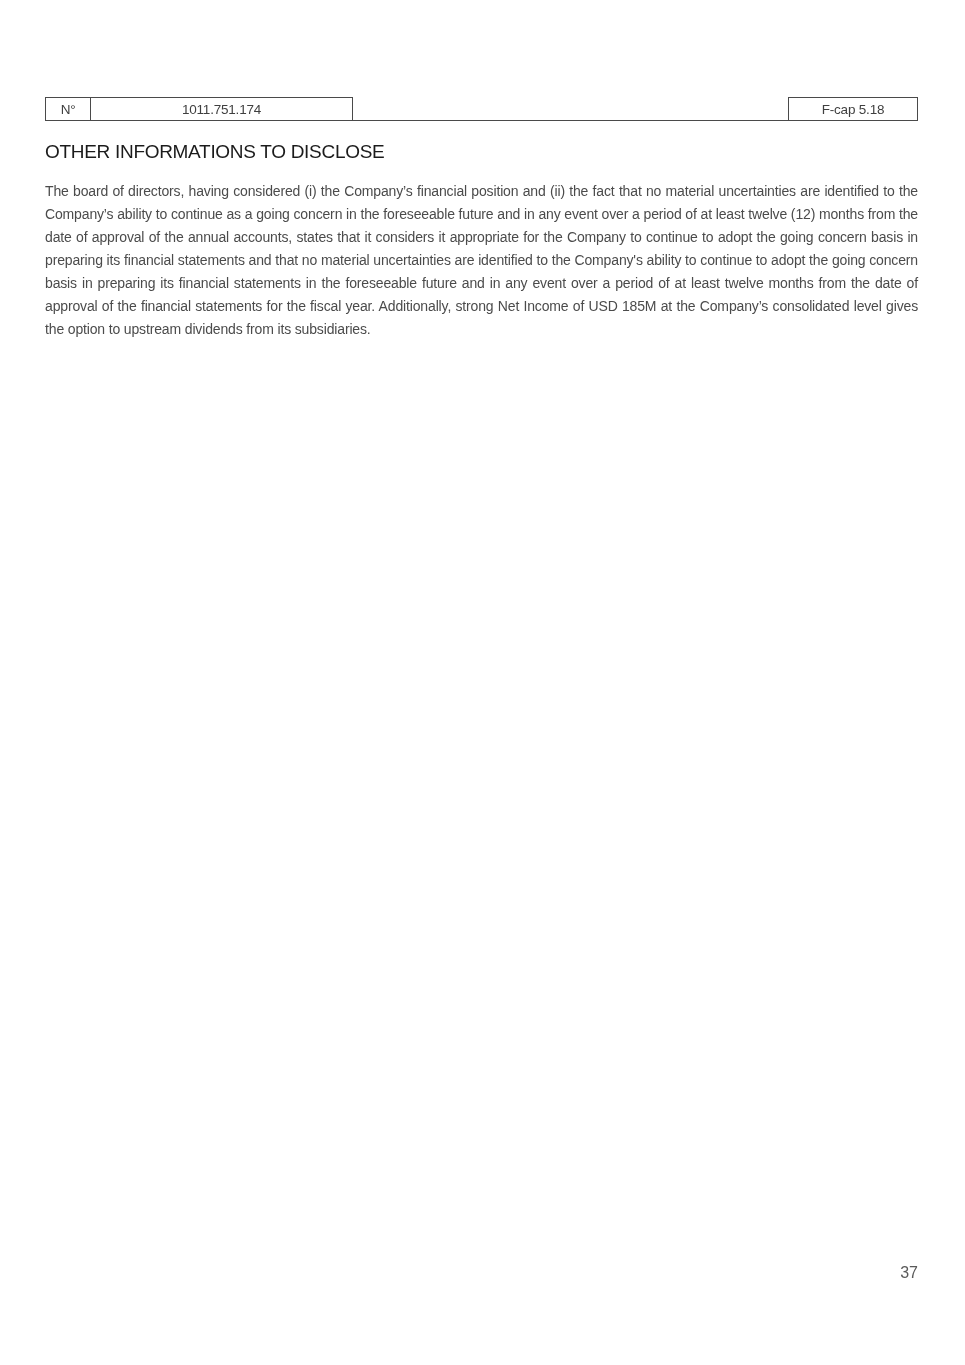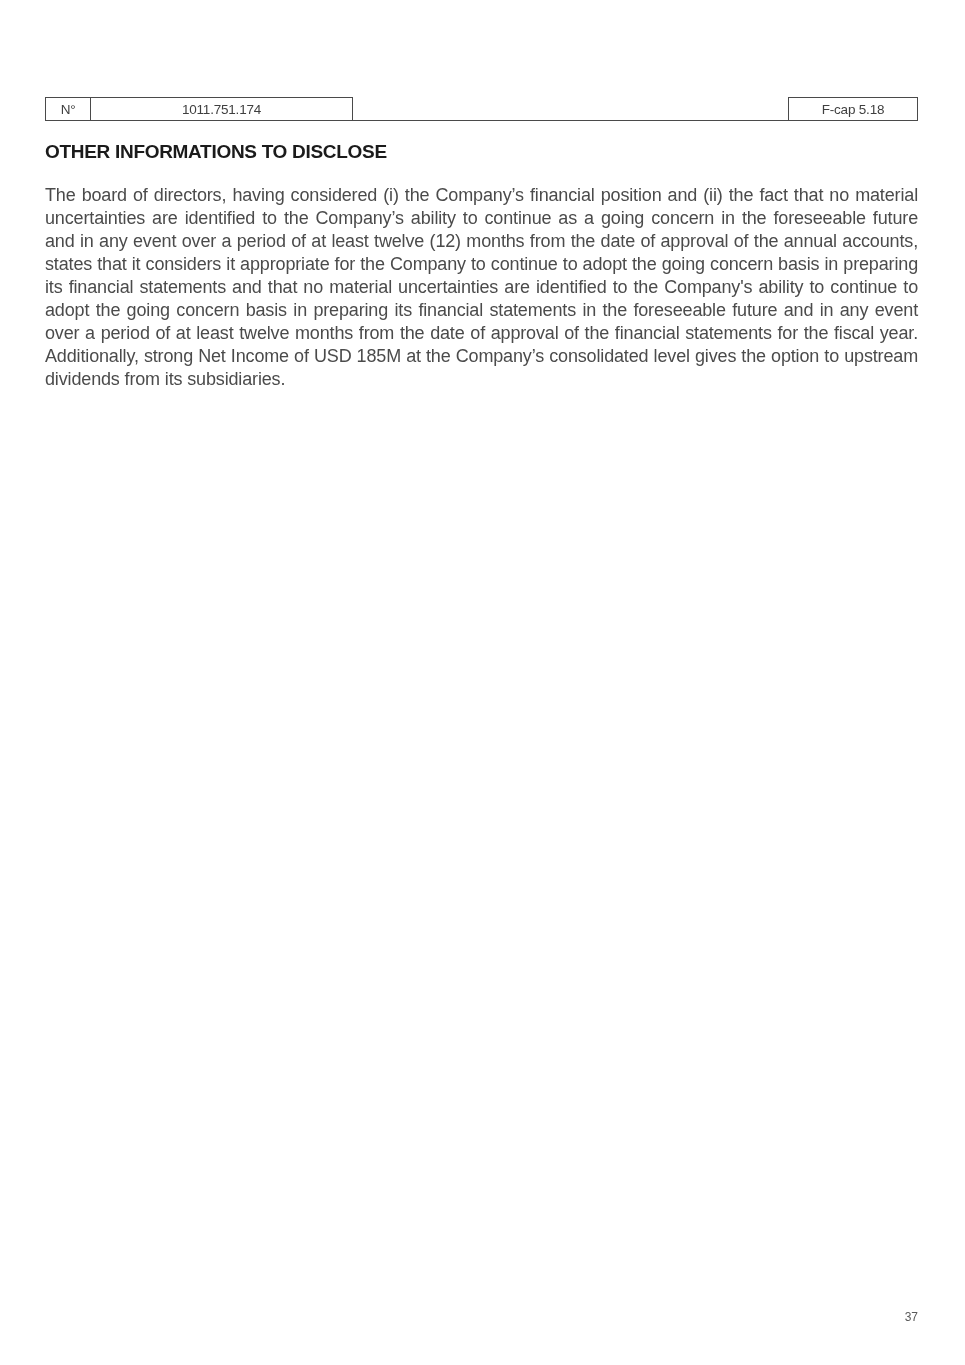--- a/index.html
+++ b/index.html
@@ -43,43 +43,43 @@
   .box-num { width: 262px; }
   .strip-spacer { flex: 1 1 auto; }
   .box-fcap { width: 130px; }
 
   
   .section-title {
     position: absolute;
     top: 128px;
     left: 45px;
     font-size: 19px;
-    font-weight: 700;
+    font-weight: 400;
     color: #1b1b1b;
     letter-spacing: -0.3px;
     white-space: nowrap;
   }
   .body-text {
     position: absolute;
     top: 166px;
     left: 45px;
     width: 873px;
-    font-size: 18px;
+    font-size: 14px;
     line-height: 23px;
     color: #4b4b4b;
     letter-spacing: -0.15px;
     text-align: justify;
   }
 
   
   .page-number {
     position: absolute;
-    top: 1310px;
+    top: 1264px;
     right: 47px;
-    font-size: 12px;
+    font-size: 16px;
     color: #5a5a5a;
     text-align: center;
   }
 </style>
 </head>
 <body>
 
 <div class="form-strip">
   <div class="form-box box-n">N°</div>
   <div class="form-box box-num no-left">1011.751.174</div>

